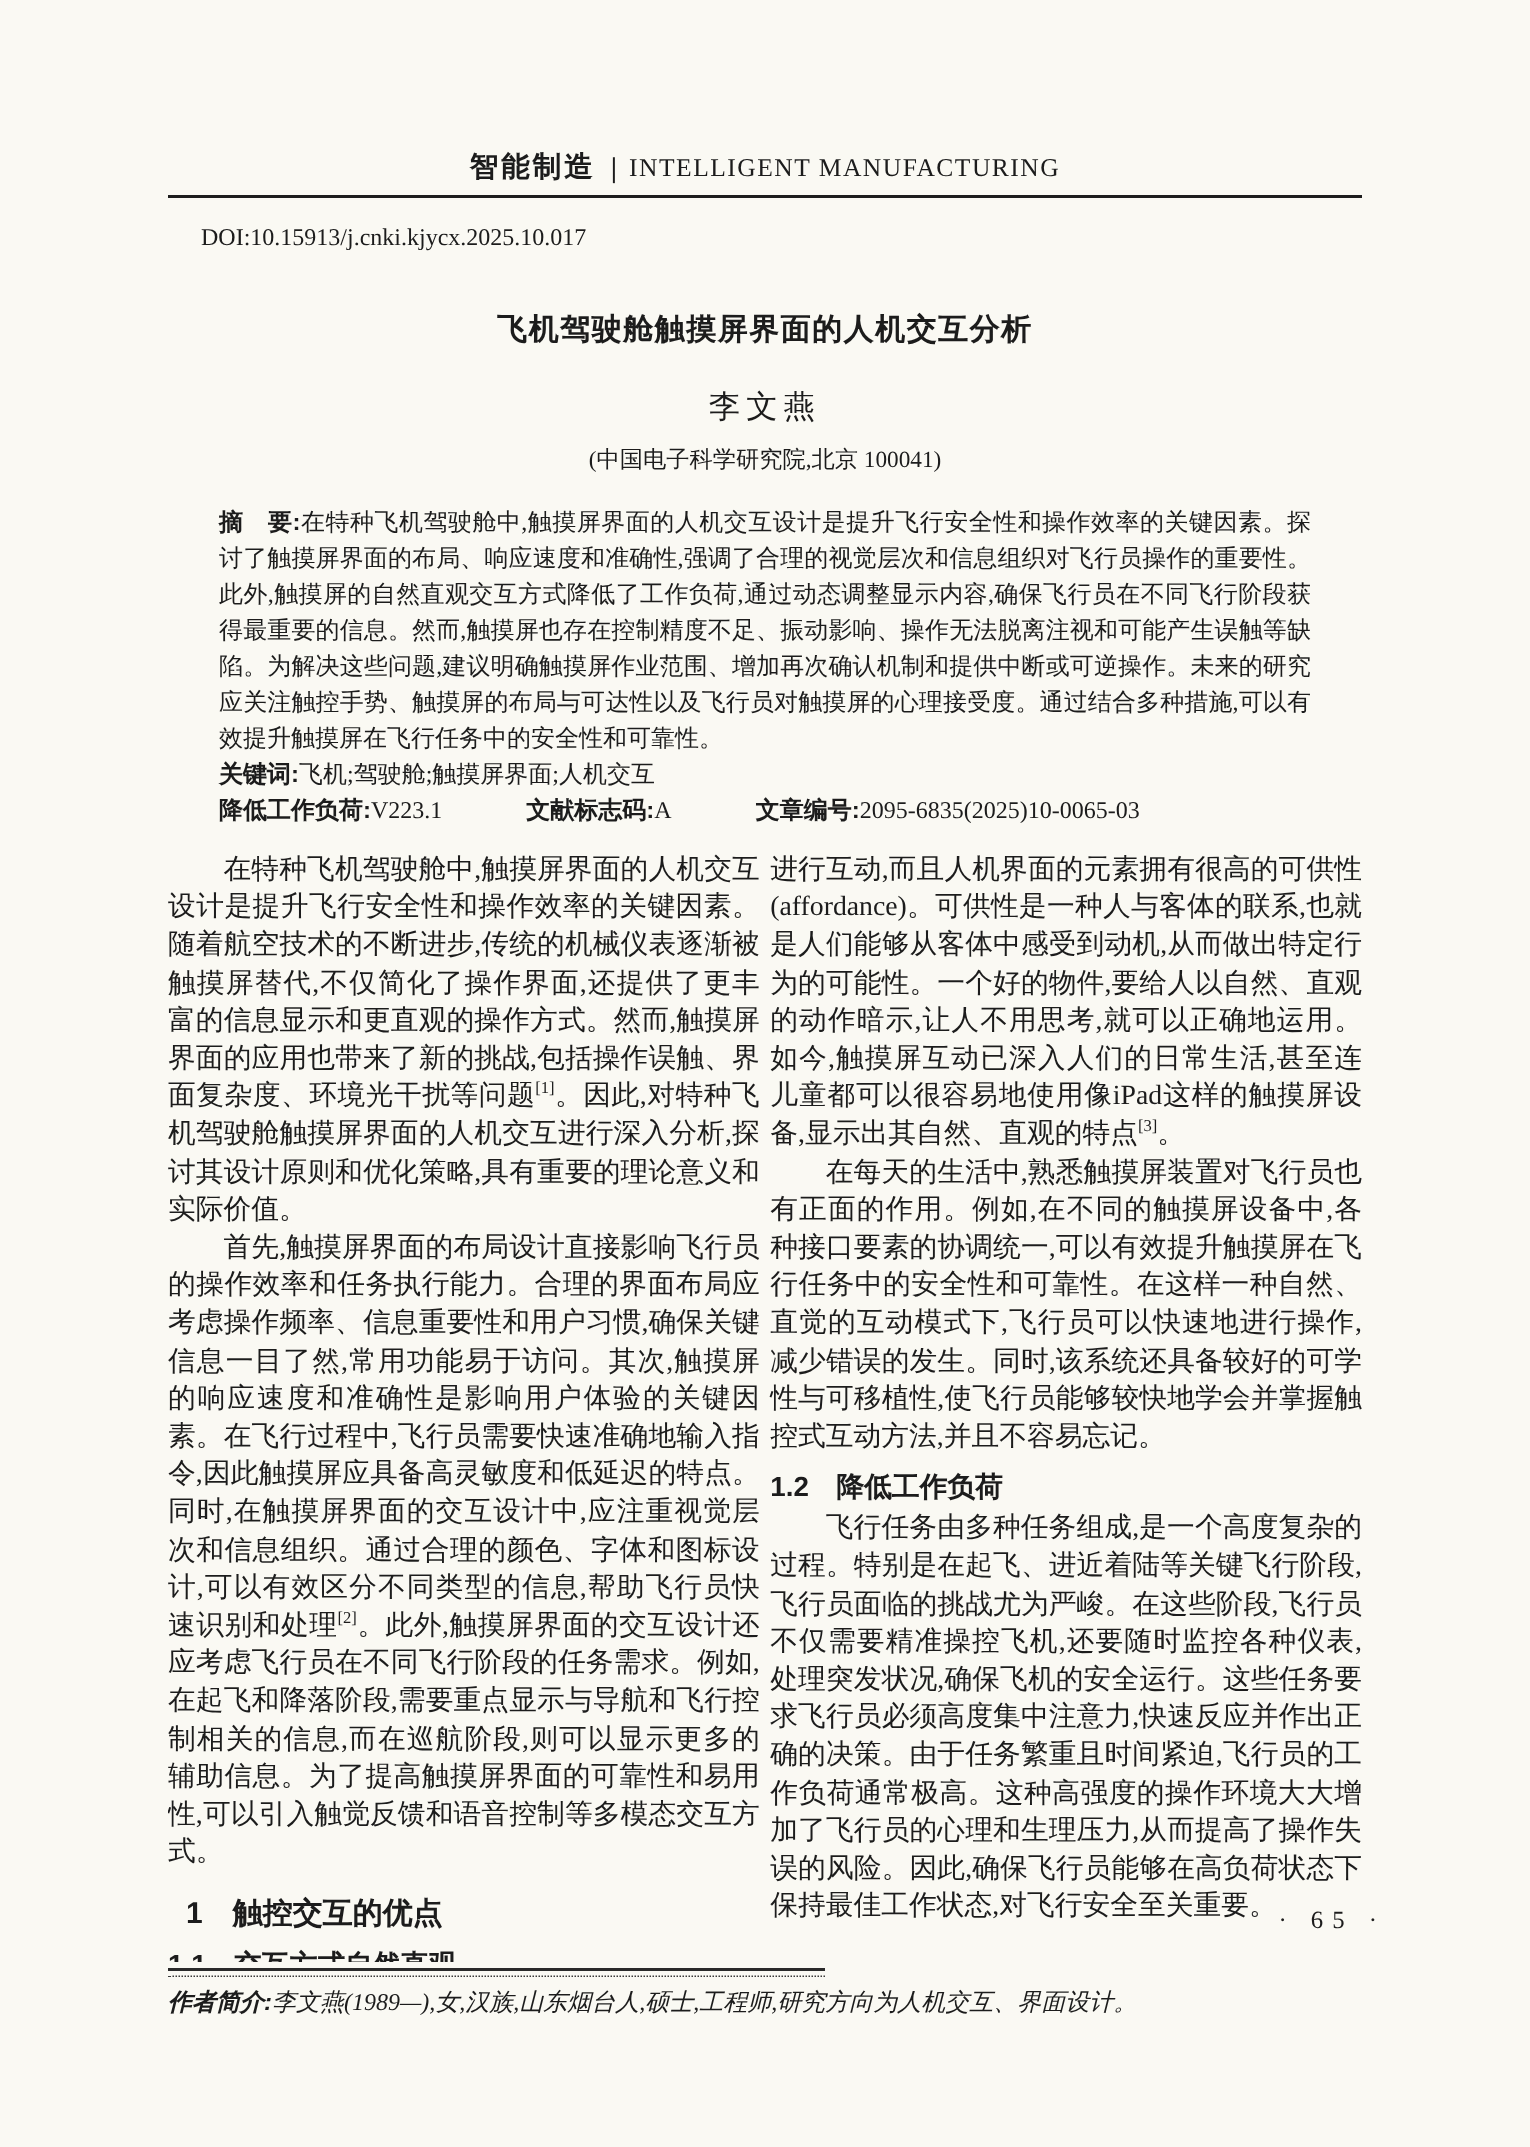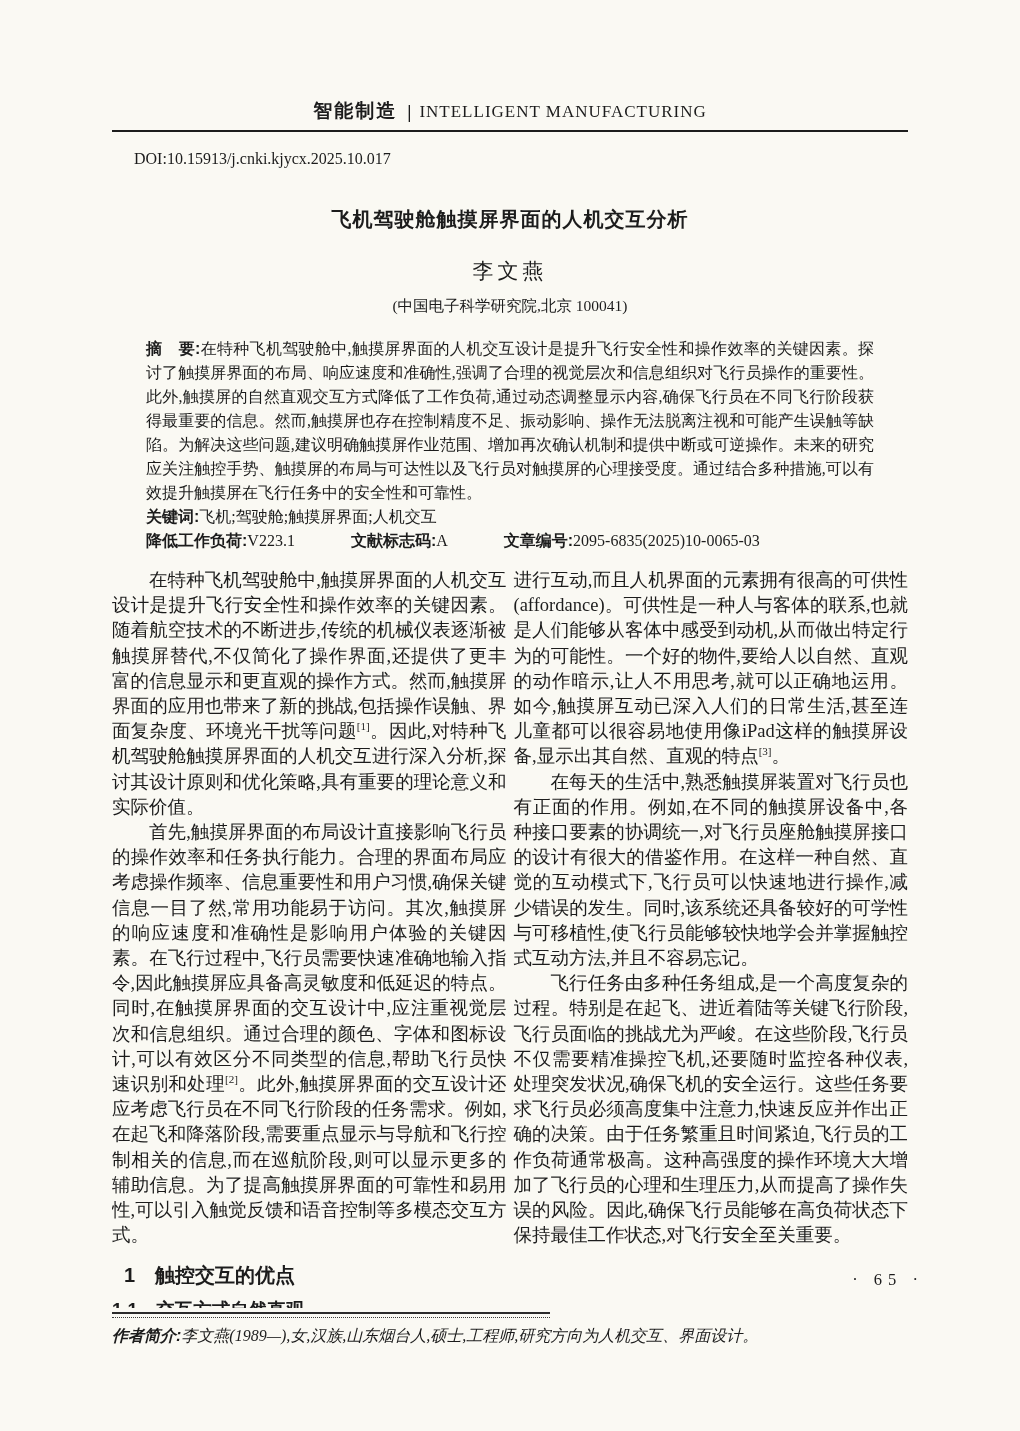--- a/index.html
+++ b/index.html
@@ -113,21 +113,22 @@
   <div class="columns">
     <div class="col" id="col-left">
         <div class="para">在特种飞机驾驶舱中,触摸屏界面的人机交互设计是提升飞行安全性和操作效率的关键因素。随着航空技术的不断进步,传统的机械仪表逐渐被触摸屏替代,不仅简化了操作界面,还提供了更丰富的信息显示和更直观的操作方式。然而,触摸屏界面的应用也带来了新的挑战,包括操作误触、界面复杂度、环境光干扰等问题<sup>[1]</sup>。因此,对特种飞机驾驶舱触摸屏界面的人机交互进行深入分析,探讨其设计原则和优化策略,具有重要的理论意义和实际价值。</div>
         <div class="para">首先,触摸屏界面的布局设计直接影响飞行员的操作效率和任务执行能力。合理的界面布局应考虑操作频率、信息重要性和用户习惯,确保关键信息一目了然,常用功能易于访问。其次,触摸屏的响应速度和准确性是影响用户体验的关键因素。在飞行过程中,飞行员需要快速准确地输入指令,因此触摸屏应具备高灵敏度和低延迟的特点。同时,在触摸屏界面的交互设计中,应注重视觉层次和信息组织。通过合理的颜色、字体和图标设计,可以有效区分不同类型的信息,帮助飞行员快速识别和处理<sup>[2]</sup>。此外,触摸屏界面的交互设计还应考虑飞行员在不同飞行阶段的任务需求。例如,在起飞和降落阶段,需要重点显示与导航和飞行控制相关的信息,而在巡航阶段,则可以显示更多的辅助信息。为了提高触摸屏界面的可靠性和易用性,可以引入触觉反馈和语音控制等多模态交互方式。</div>
         <div class="sec-h1">1 触控交互的优点</div>
         <div class="sec-h2">1.1 交互方式自然直观</div>
         <div class="para">在触摸屏上,飞行员可以很直观、很自然地与飞机</div>
       </div>
     <div class="col" id="col-right">
         <div class="para cont">进行互动,而且人机界面的元素拥有很高的可供性(affordance)。可供性是一种人与客体的联系,也就是人们能够从客体中感受到动机,从而做出特定行为的可能性。一个好的物件,要给人以自然、直观的动作暗示,让人不用思考,就可以正确地运用。如今,触摸屏互动已深入人们的日常生活,甚至连儿童都可以很容易地使用像iPad这样的触摸屏设备,显示出其自然、直观的特点<sup>[3]</sup>。</div>
-        <div class="para">在每天的生活中,熟悉触摸屏装置对飞行员也有正面的作用。例如,在不同的触摸屏设备中,各种接口要素的协调统一,对飞行员座舱触摸屏接口的设计有很大的借鉴作用。在这样一种自然、直觉的互动模式下,飞行员可以快速地进行操作,减少错误的发生。同时,该系统还具备较好的可学性与可移植性,使飞行员能够较快地学会并掌握触控式互动方法,并且不容易忘记。</div>
+        <div class="para">在每天的生活中,熟悉触摸屏装置对飞行员也有正面的作用。例如,在不同的触摸屏设备中,各种接口要素的协调统一,可以有效提升触摸屏在飞行任务中的安全性和可靠性。在这样一种自然、直觉的互动模式下,飞行员可以快速地进行操作,减少错误的发生。同时,该系统还具备较好的可学性与可移植性,使飞行员能够较快地学会并掌握触控式互动方法,并且不容易忘记。</div>
+        <div class="sec-h2">1.2 降低工作负荷</div>
         <div class="para">飞行任务由多种任务组成,是一个高度复杂的过程。特别是在起飞、进近着陆等关键飞行阶段,飞行员面临的挑战尤为严峻。在这些阶段,飞行员不仅需要精准操控飞机,还要随时监控各种仪表,处理突发状况,确保飞机的安全运行。这些任务要求飞行员必须高度集中注意力,快速反应并作出正确的决策。由于任务繁重且时间紧迫,飞行员的工作负荷通常极高。这种高强度的操作环境大大增加了飞行员的心理和生理压力,从而提高了操作失误的风险。因此,确保飞行员能够在高负荷状态下保持最佳工作状态,对飞行安全至关重要。</div>
       </div>
   </div>
 
   <div class="footnote-sep"></div>
   <div class="footnote">
     <span class="lbl">作者简介:</span><span>李文燕(1989—),女,汉族,山东烟台人,硕士,工程师,研究方向为人机交互、界面设计。</span>
   </div>
 
   <div class="page-number">· 65 ·</div>

